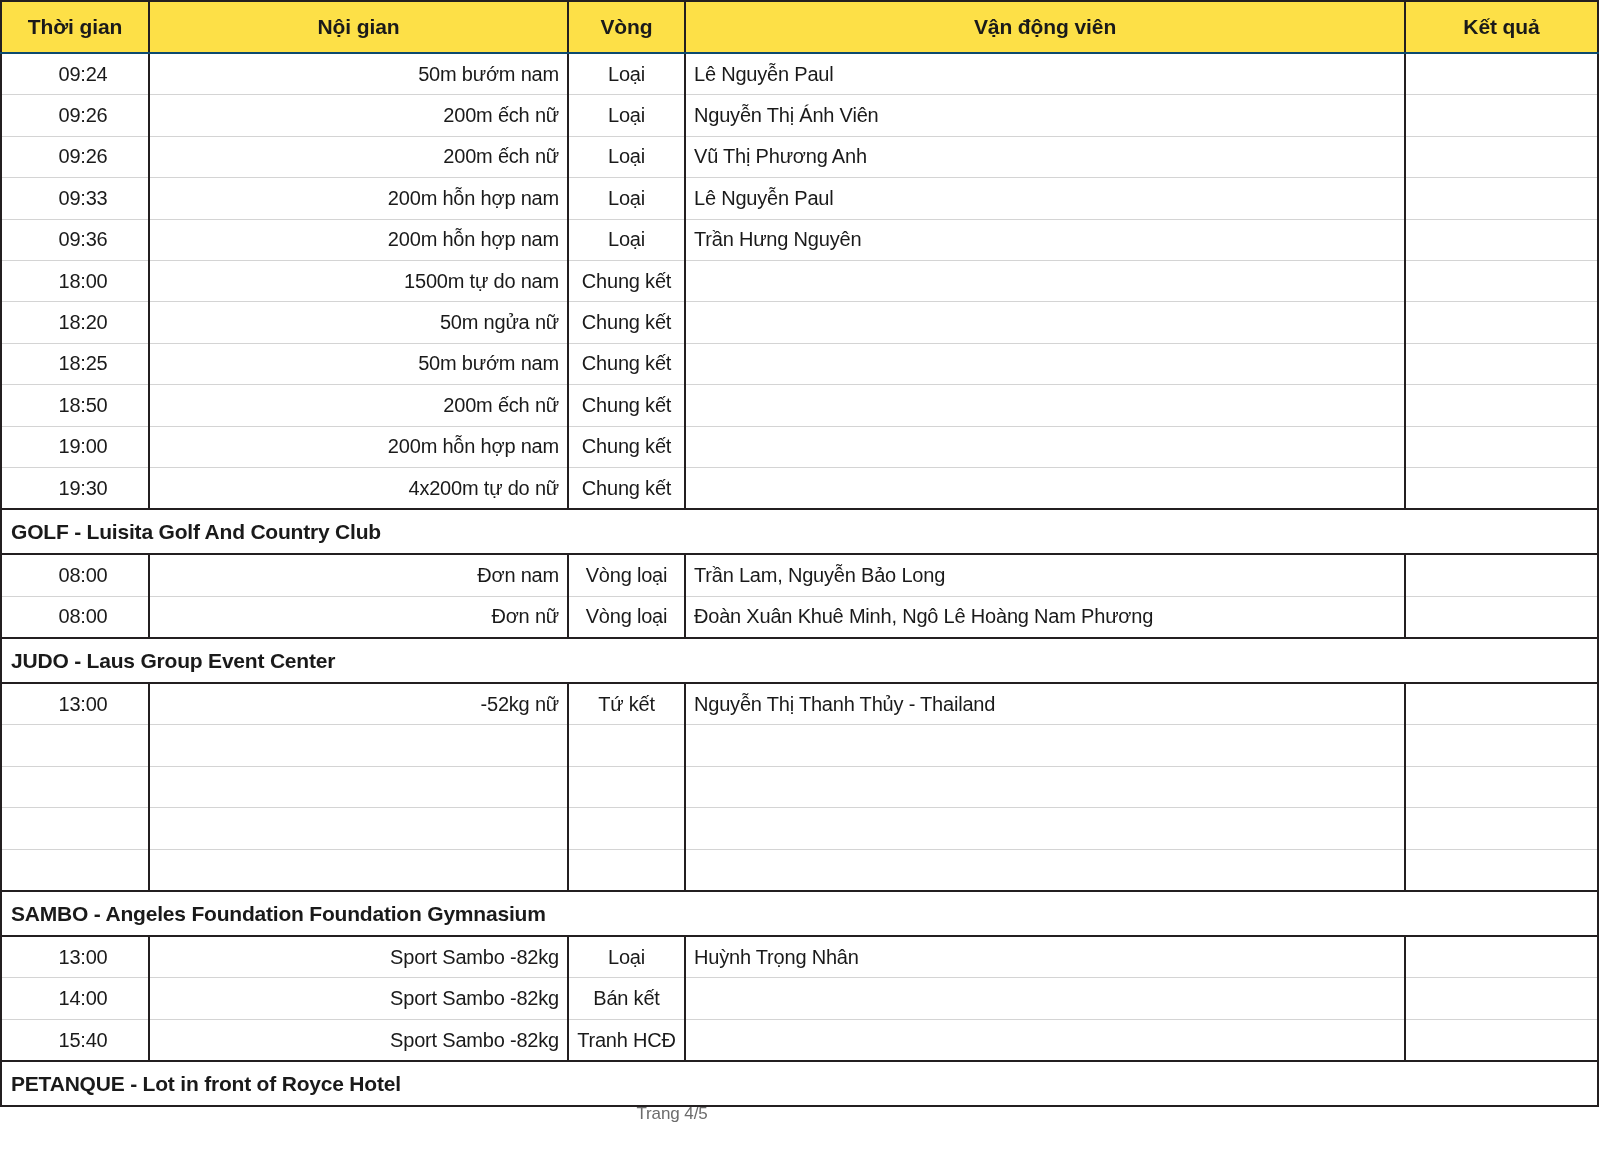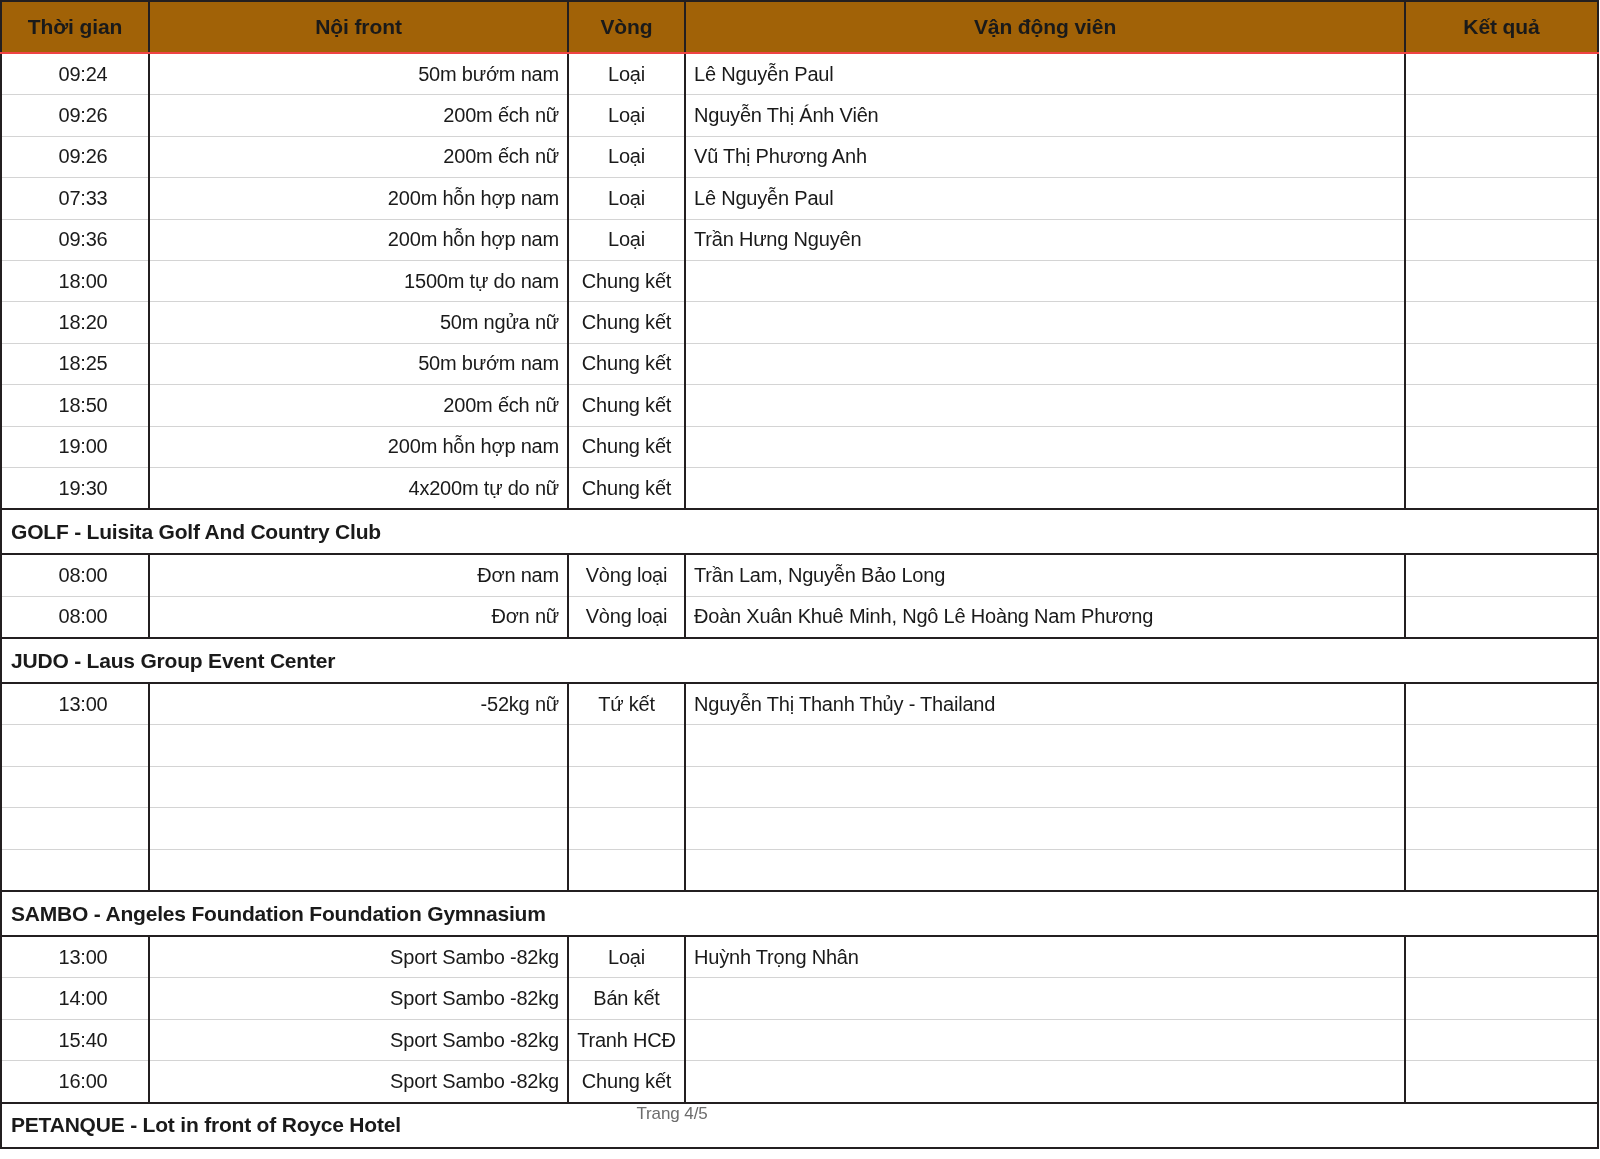--- a/index.html
+++ b/index.html
@@ -32,22 +32,22 @@
     border-right: 2px solid #231f20;
   }
 
   col.c-time    { width: 148px; }
   col.c-event   { width: 419px; }
   col.c-round   { width: 117px; }
   col.c-athlete { width: 720px; }
   col.c-result  { width: 193px; }
 
   thead th {
-    background: #a16207;
-    border-bottom: 2px solid #ef4444;
+    background: #fde047;
+    border-bottom: 2px solid #0c4a6e;
     border-right: 2px solid #231f20;
     font-size: 21px;
     font-weight: bold;
     height: 50px;
     padding: 0 6px;
     text-align: center;
     vertical-align: middle;
     letter-spacing: -0.1px;
   }
   thead th:last-child { border-right: none; }
@@ -112,21 +112,21 @@
     <colgroup>
       <col class="c-time">
       <col class="c-event">
       <col class="c-round">
       <col class="c-athlete">
       <col class="c-result">
     </colgroup>
     <thead>
       <tr>
         <th>Thời gian</th>
-        <th>Nội front</th>
+        <th>Nội gian</th>
         <th>Vòng</th>
         <th>Vận động viên</th>
         <th>Kết quả</th>
       </tr>
     </thead>
     <tbody id="schedule-body">
         <tr class="">
           <td class="time">09:24</td>
           <td class="event">50m bướm nam</td>
           <td class="round">Loại</td>
@@ -141,21 +141,21 @@
           <td class="result"></td>
         </tr>
         <tr class="">
           <td class="time">09:26</td>
           <td class="event">200m ếch nữ</td>
           <td class="round">Loại</td>
           <td class="athlete">Vũ Thị Phương Anh</td>
           <td class="result"></td>
         </tr>
         <tr class="">
-          <td class="time">07:33</td>
+          <td class="time">09:33</td>
           <td class="event">200m hỗn hợp nam</td>
           <td class="round">Loại</td>
           <td class="athlete">Lê Nguyễn Paul</td>
           <td class="result"></td>
         </tr>
         <tr class="">
           <td class="time">09:36</td>
           <td class="event">200m hỗn hợp nam</td>
           <td class="round">Loại</td>
           <td class="athlete">Trần Hưng Nguyên</td>
@@ -275,27 +275,20 @@
           <td class="athlete"></td>
           <td class="result"></td>
         </tr>
         <tr class="">
           <td class="time">15:40</td>
           <td class="event">Sport Sambo -82kg</td>
           <td class="round">Tranh HCĐ</td>
           <td class="athlete"></td>
           <td class="result"></td>
         </tr>
-        <tr class=" last-in-block">
-          <td class="time">16:00</td>
-          <td class="event">Sport Sambo -82kg</td>
-          <td class="round">Chung kết</td>
-          <td class="athlete"></td>
-          <td class="result"></td>
-        </tr>
         <tr class="section-row">
           <td colspan="5">PETANQUE - Lot in front of Royce Hotel</td>
         </tr>
       </tbody>
   </table>
 
   <div id="page-footer">Trang 4/5</div>
 
 </div>
 

